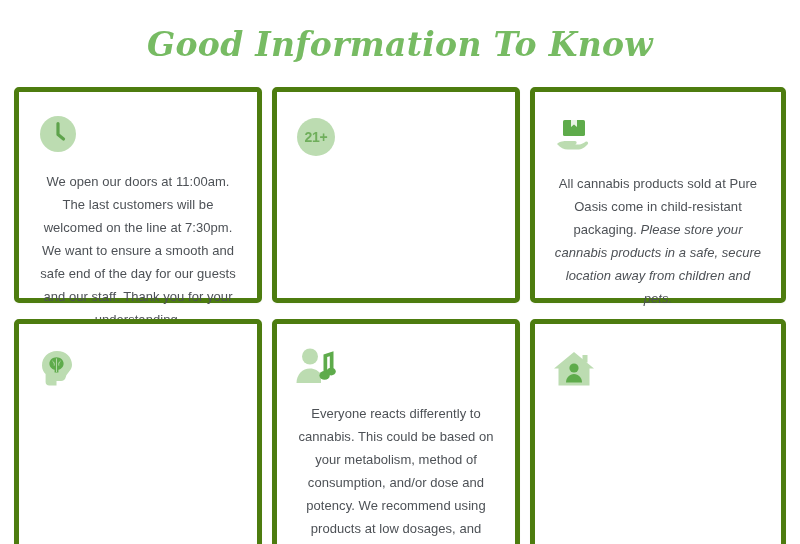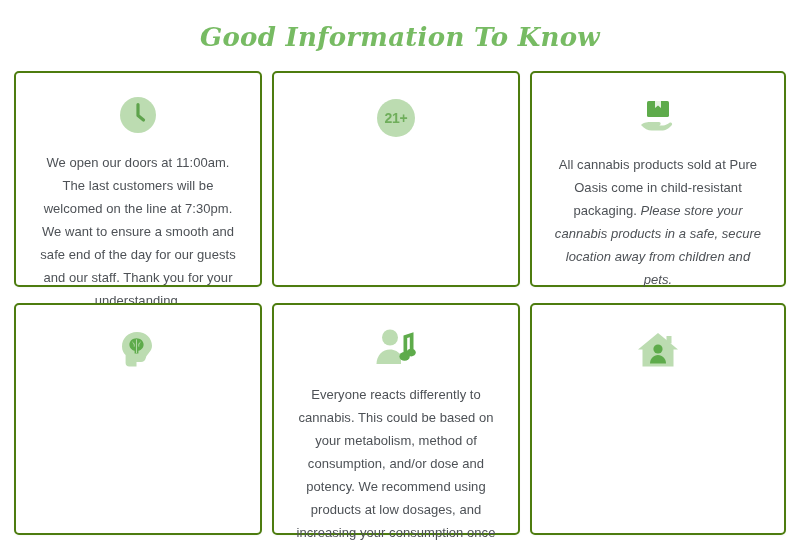--- a/index.html
+++ b/index.html
@@ -16,49 +16,49 @@
   .page {
     width: 800px;
     height: 544px;
     position: relative;
     background: #ffffff;
   }
   .section-title {
     text-align: center;
     color: #77bb63;
     font-family: "DejaVu Serif", serif;
-    font-size: 26px;
+    font-size: 33px;
     font-weight: bold;
     font-style: italic;
     letter-spacing: 0.3px;
-    margin: 4px;
+    margin: 12px;
     padding-top: 18px;
     line-height: 30px;
     white-space: nowrap;
   }
   .grid {
     margin: 0 auto;
     padding-top: 15px;
     width: 772px;
     display: grid;
     grid-template-columns: 248px 248px 256px;
     column-gap: 10px;
     row-gap: 16px;
     box-sizing: border-box;
   }
   .card {
     background: #ffffff;
-    border: 2px solid #4d7c0f;
+    border: 5px solid #4d7c0f;
     border-radius: 5px;
     box-shadow: 0 1px 2px rgba(120,150,120,0.07);
     box-sizing: border-box;
     padding: 22px 16px 34px 16px;
     display: flex;
     flex-direction: column;
-    align-items: center;
+    align-items: flex-start;
   }
   .card.row1 { height: 216px; }
   .card.row2 { height: 232px; }
   .icon-wrap {
     height: 46px;
     width: 46px;
     display: flex;
     align-items: center;
     justify-content: center;
     margin-bottom: 14px;

